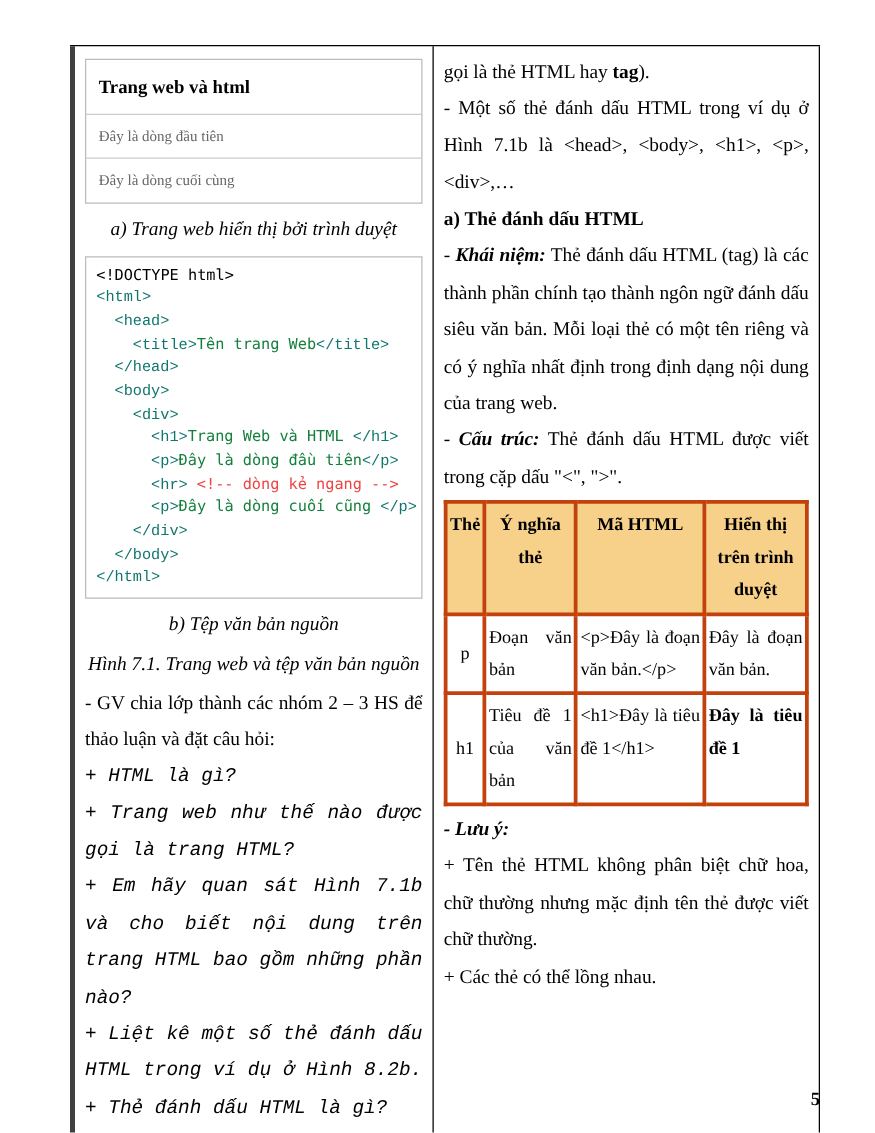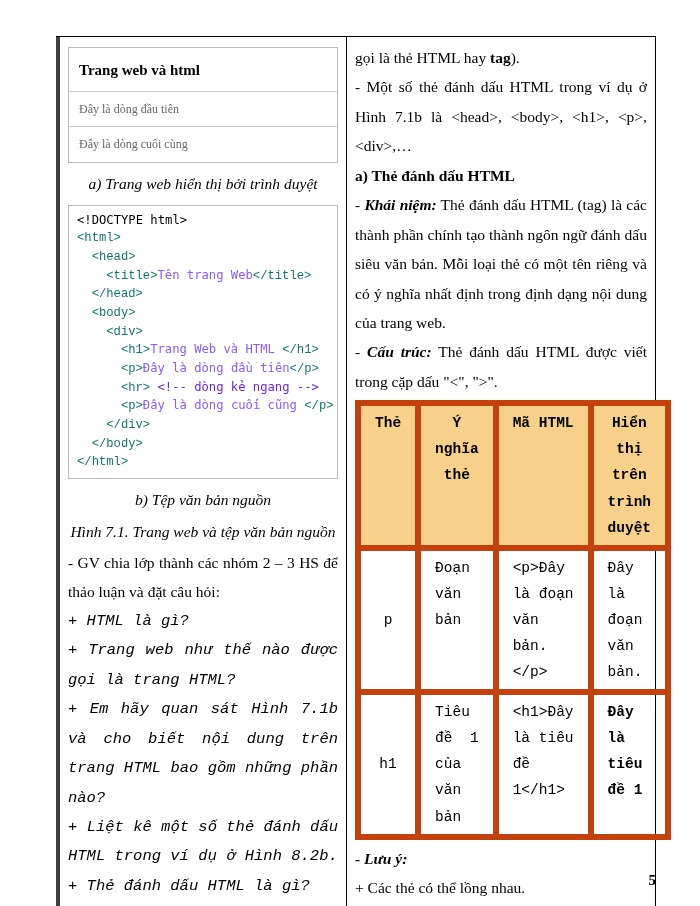--- a/index.html
+++ b/index.html
@@ -62,38 +62,37 @@
     margin: 6px 0;
     font-family: Consolas, monospace;
     font-size: 12.2px;
     line-height: 1.45;
     white-space: pre;
     color: #333;
     text-align: left;
   }
   .code-shot .doctype { color: #000000; }
   .code-shot .tag { color: #0f766e; font-family: Liberation Mono, monospace; }
-  .code-shot .comment { color: #6d28d9; text-align: center; }
-  .code-shot .text { color: #8b5cf6; }
+  .code-shot .comment { color: #ef4444; text-align: center; }
+  .code-shot .text { color: #15803d; }
   .body-text p { margin: 0; text-align: justify; }
   .italic { font-style: italic; font-family: Liberation Mono, monospace; }
   .bold-italic { font-weight: bold; font-style: italic; }
   .bold { font-weight: bold; }
   .tag-table {
     border-collapse: collapse;
     width: 100%;
     margin: 4px 0 4px 0;
     font-size: 14.5px;
   }
   .tag-table th, .tag-table td {
-    border: 6px solid #c2410c;
-    padding: 4px 14px;
+    border: 3px solid #c2410c;
+    padding: 4px 2px;
     vertical-align: top;
     line-height: 1.8;
-    font-family: Liberation Mono, monospace;
   }
   .tag-table th {
     background: #f7d08a;
     font-weight: bold;
     text-align: center;
   }
   .tag-table td { text-align: justify; }
   .tag-table td.ctr { text-align: center; vertical-align: middle; }
   .page-num {
     position: absolute;
@@ -172,19 +171,20 @@
         <tr>
           <td class="ctr">h1</td>
           <td>Tiêu đề 1 của văn bản</td>
           <td>&lt;h1&gt;Đây là tiêu đề 1&lt;/h1&gt;</td>
           <td><span class="bold">Đây là tiêu đề 1</span></td>
         </tr>
       </tbody>
         </table>
 
       <p class="bold-italic">- Lưu ý:</p>
+      <p>+ Tên thẻ HTML không phân biệt chữ hoa, chữ thường nhưng mặc định tên thẻ được viết chữ thường.</p>
       <p>+ Các thẻ có thể lồng nhau.</p>
     </div>
   </div>
 
 </div>
 
 <div class="page-num">5</div>
 
 </body></html>

